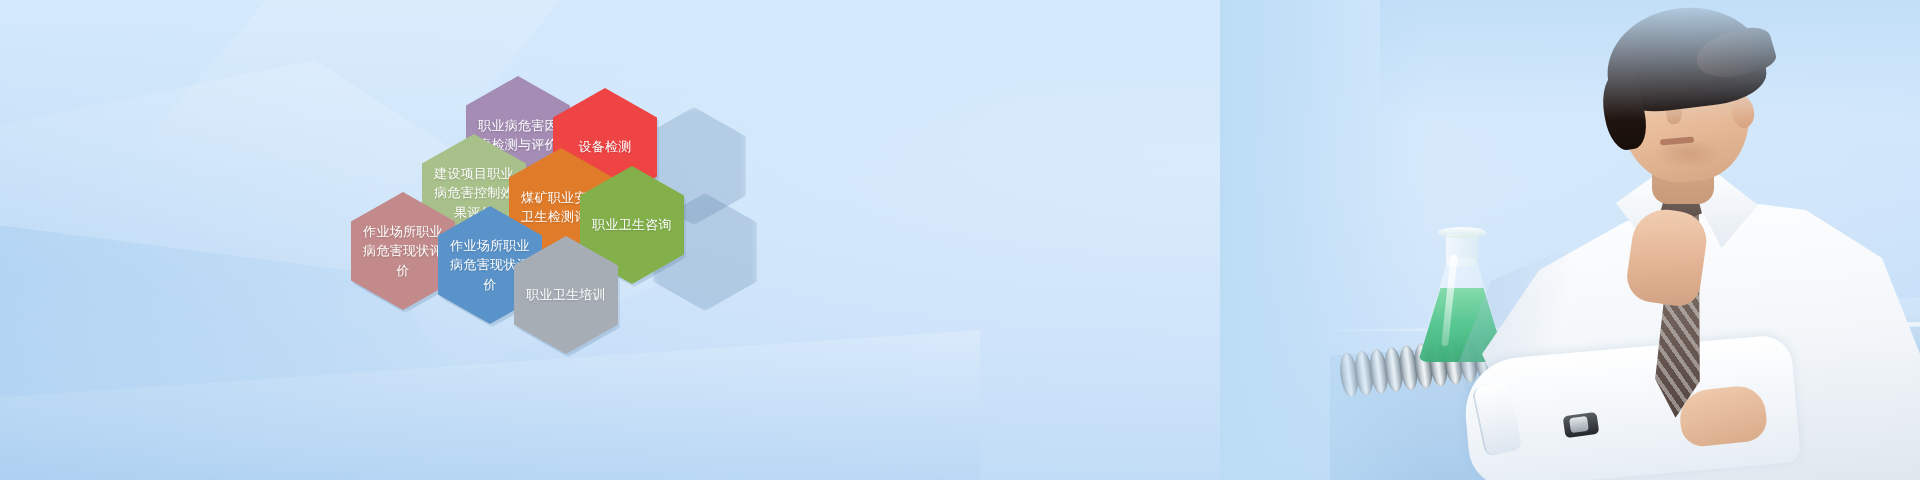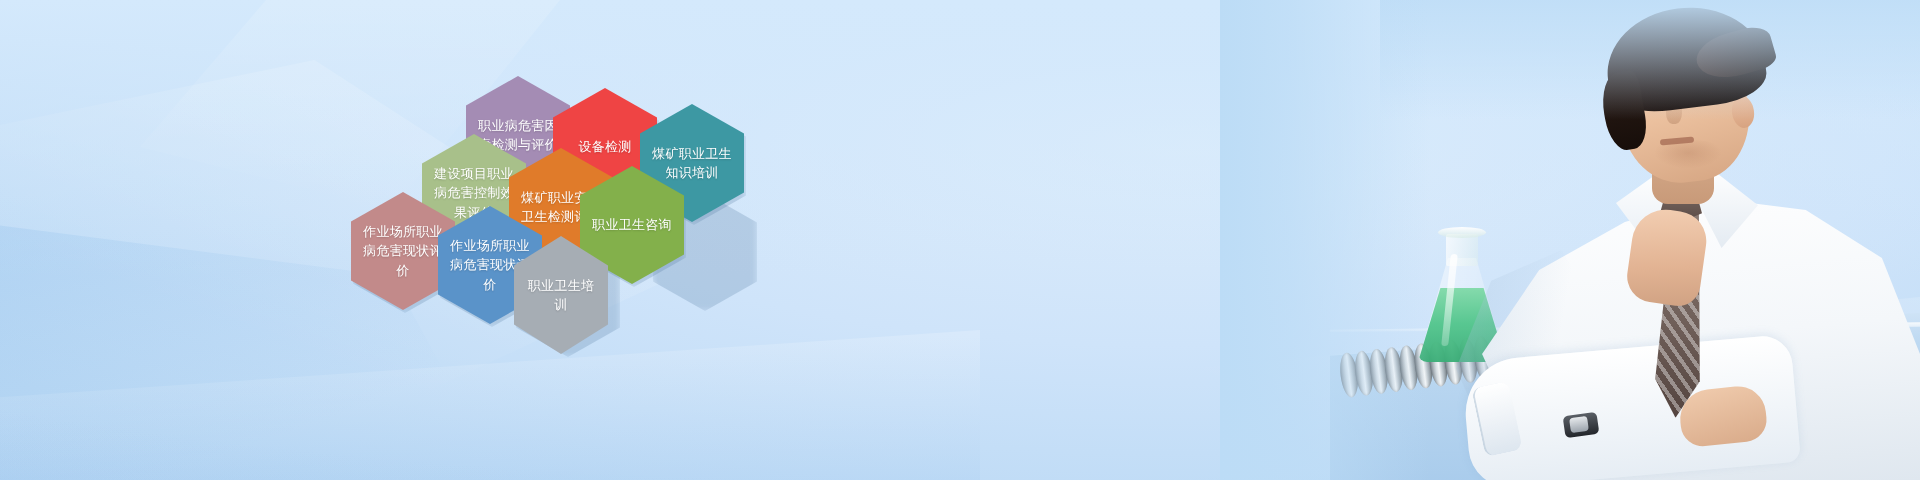--- a/index.html
+++ b/index.html
@@ -334,36 +334,33 @@
       <div class="hex-shadow" style="left: 353px; top: 195px; width: 104px; height: 118px;"></div>
       <div class="hex-shadow" style="left: 440px; top: 209px; width: 104px; height: 118px;"></div>
       <div class="hex-shadow" style="left: 516px; top: 239px; width: 104px; height: 118px;"></div>
       <div class="hex-shadow" style="left: 653px; top: 193px; width: 104px; height: 118px;"></div>
       <div class="hex" style="left: 466px; top: 76px; width: 104px; height: 118px; background: rgb(164, 140, 180); font-size: 13px;">
         <span class="hex-label">职业病危害因素检测与评价</span>
       </div>
       <div class="hex" style="left: 553px; top: 88px; width: 104px; height: 118px; background: #ef4444; font-size: 13px; align-items: center;">
         <span class="hex-label">设备检测</span>
       </div>
-      <div class="hex" style="left: 640px; top: 104px; width: 104px; height: 118px; background: rgb(61, 152, 163); font-size: 13px;">
-        <span class="hex-label">煤矿职业卫生知识培训</span>
-      </div>
       <div class="hex" style="left: 422px; top: 134px; width: 104px; height: 118px; background: rgb(168, 192, 138); font-size: 13px;">
         <span class="hex-label">建设项目职业病危害控制效果评价</span>
       </div>
       <div class="hex" style="left: 509px; top: 148px; width: 104px; height: 118px; background: rgb(224, 123, 42); font-size: 13px;">
         <span class="hex-label">煤矿职业安全卫生检测评价</span>
       </div>
       <div class="hex" style="left: 580px; top: 166px; width: 104px; height: 118px; background: rgb(131, 176, 75); font-size: 13px;">
         <span class="hex-label">职业卫生咨询</span>
       </div>
       <div class="hex" style="left: 351px; top: 192px; width: 104px; height: 118px; background: rgb(194, 138, 138); font-size: 13px;">
         <span class="hex-label">作业场所职业病危害现状评价</span>
       </div>
       <div class="hex" style="left: 438px; top: 206px; width: 104px; height: 118px; background: rgb(90, 147, 201); font-size: 13px;">
         <span class="hex-label">作业场所职业病危害现状评价</span>
       </div>
-      <div class="hex" style="left: 514px; top: 236px; width: 94px; height: 118px; background: rgb(166, 173, 180); font-size: 13px;">
+      <div class="hex" style="left: 514px; top: 236px; width: 104px; height: 118px; background: rgb(166, 173, 180); font-size: 13px;">
         <span class="hex-label">职业卫生培训</span>
       </div>
     </div>
 
 </div>
 
 </body></html>

